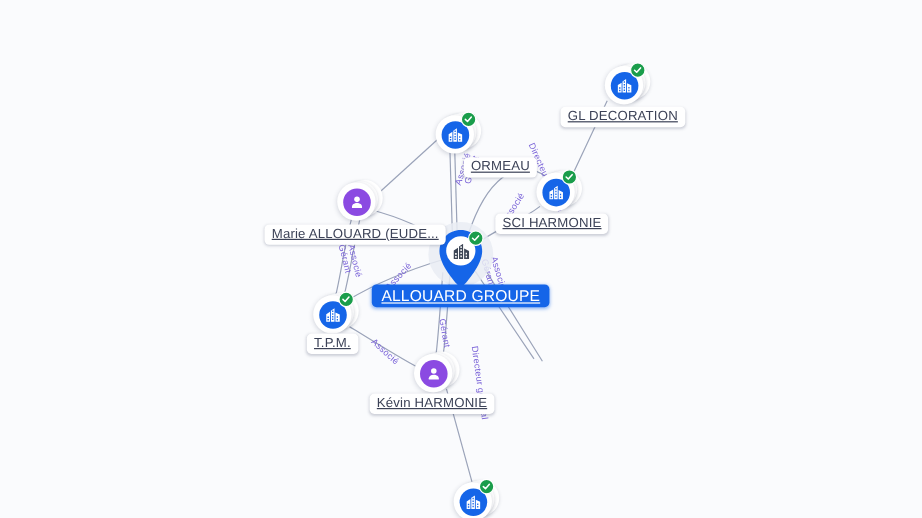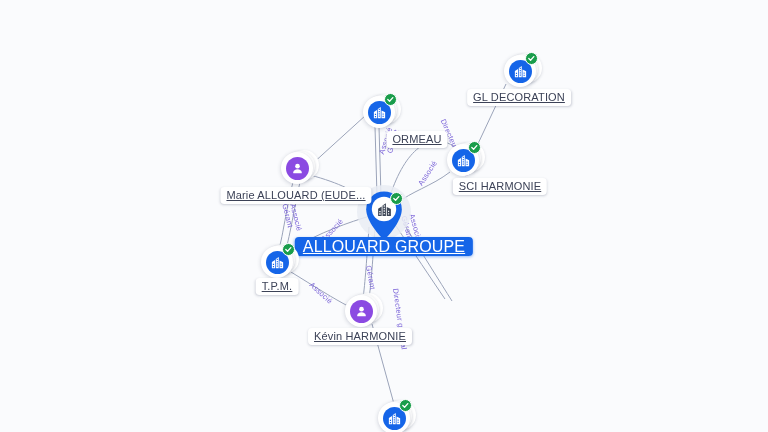--- a/index.html
+++ b/index.html
@@ -92,21 +92,21 @@
     background: #ffffff;
     border-radius: 4px;
     padding: 2px 6px;
     box-shadow: 0 1px 2.5px rgba(40,50,80,.22);
     letter-spacing: .15px;
     text-decoration: underline;
   }
   .node-label.selected {
     background: #1565e8;
     color: #ffffff;
-    font-size: 16px;
+    font-size: 13px;
     padding: 3px 8px;
     border-radius: 4px;
     box-shadow: 0 1px 3px rgba(21,101,232,.45);
   }
 
   
   .edge-label {
     position: absolute;
     white-space: nowrap;
     font-size: 7.5px;
@@ -231,21 +231,21 @@
             <path d="M9.2 21V6.2L14 3v18H9.2zm1.6-2.2h1.7v-2h-1.7v2zm0-3.6h1.7v-2h-1.7v2zm0-3.6h1.7v-2h-1.7v2zm0-3.6h1.7v-2h-1.7v2z"></path>
             <path d="M15.2 21V8.6L21 11.4V21h-5.8zm1.8-1.8h1.6v-2H17v2zm0-3.6h1.6v-2H17v2z"></path>
           </svg>
         </div>
         <div class="verify-badge" style="width: 13px; height: 13px; left: 5px; top: -19px; background: rgb(26, 157, 75);">
           <svg width="8.58" height="8.58" viewBox="0 0 24 24" fill="none" stroke="#ffffff" stroke-width="3.6" stroke-linecap="round" stroke-linejoin="round">
             <path d="M5 12.6 L10 17.4 L19 7.2"></path>
           </svg>
         </div>
       </div>
-      <div class="node-label" style="left: 460px; top: 178px; color: rgb(60, 66, 87); margin-left: 40px;">SCI HARMONIE</div>
+      <div class="node-label" style="left: 460px; top: 178px; color: rgb(60, 66, 87);">SCI HARMONIE</div>
       <div class="node" style="left: 297px; top: 168px;">
         <div class="node-stack" style="width: 30px; height: 30px; left: -8.2px; top: -18.2px;"></div>
         <div class="node-stack" style="width: 30px; height: 30px; left: -11.6px; top: -16.6px;"></div>
         <div class="node-disc" style="width: 32px; height: 32px; left: -16px; top: -16px;"></div>
         <div class="node-circle person" style="width: 23px; height: 23px; left: -11.5px; top: -11.5px;">
           <svg width="15" height="15" viewBox="0 0 24 24" fill="#ffffff">
             <circle cx="12" cy="8.2" r="3.7"></circle>
             <path d="M12 13.1c-3.7 0-6.7 2.2-6.7 4.9v1.6h13.4v-1.6c0-2.7-3-4.9-6.7-4.9z"></path>
           </svg>
         </div>

